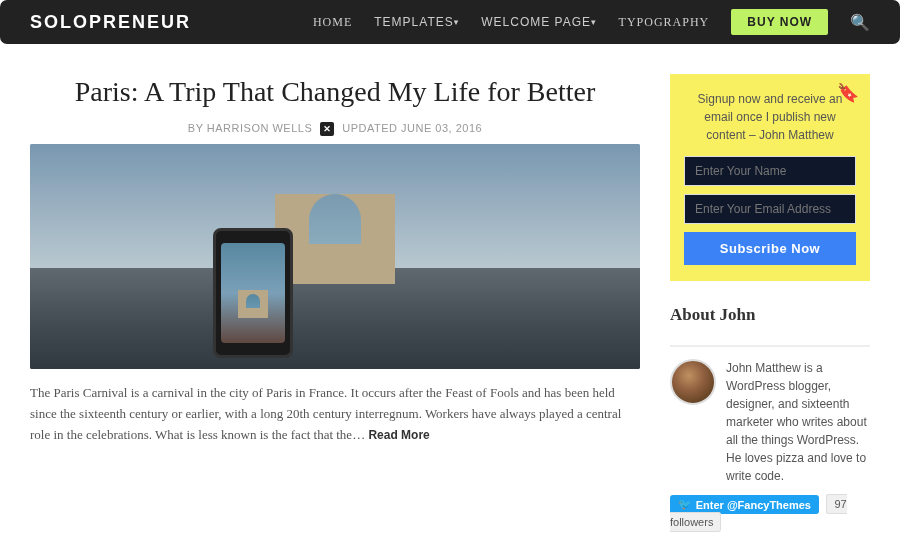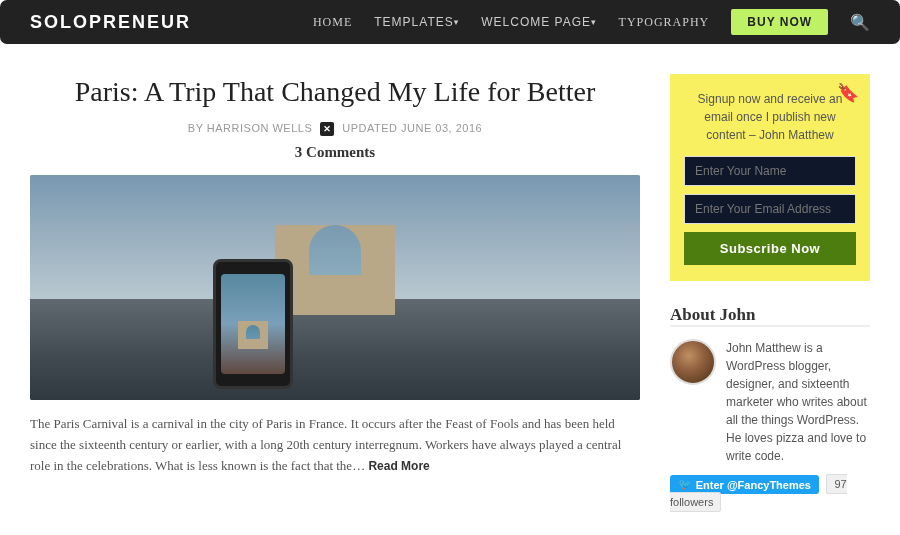--- a/index.html
+++ b/index.html
@@ -273,40 +273,40 @@
       border: 1px solid #ddd;
       background: #0f172a;
       font-family: Arial, sans-serif;
       font-size: 12px;
       color: #aaa;
       margin-bottom: 8px;
       outline: none;
     }
     .subscribe-btn {
       width: 100%;
-      background: #4d7c0f;
+      background: #3b82f6;
       color: #fff;
       font-family: Arial, sans-serif;
       font-size: 13px;
       font-weight: bold;
       padding: 9px;
       border: none;
       cursor: pointer;
       letter-spacing: 0.5px;
     }
 
     
     .about-title {
       font-family: Georgia, serif;
       font-size: 17px;
       font-weight: bold;
       color: #333;
       margin-bottom: 12px;
       border-bottom: 2px solid #eee;
-      padding-bottom: 0;
+      padding-bottom: 20px;
     }
     .about-content {
       display: flex;
       gap: 10px;
       margin-bottom: 10px;
     }
     .about-avatar {
       width: 46px;
       height: 46px;
       border-radius: 50%;
@@ -369,21 +369,20 @@
 
 <div id="content-wrapper">
 
   <div id="main-content">
     <h1 class="article-title">Paris: A Trip That Changed My Life for Better</h1>
     <div class="article-meta">
       <span>BY HARRISON WELLS</span>
       <span class="x-icon">✕</span>
       <span>UPDATED JUNE 03, 2016</span>
     </div>
-    <div class="comments-count">3 Comments</div>
 
     <div class="article-image">
       <div class="sky"></div>
       <div class="ground"></div>
       <div class="arc-container">
         <div class="arc-base"></div>
         <div class="arc-arch"></div>
       </div>
       <div class="phone-overlay">
         <div class="phone-screen">

